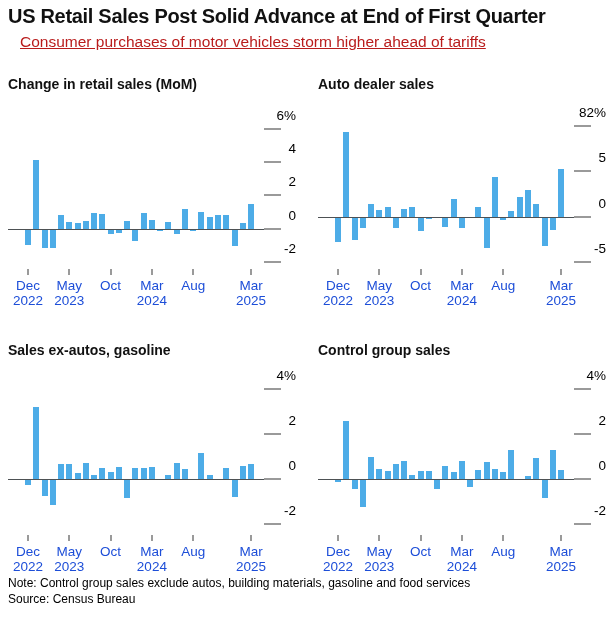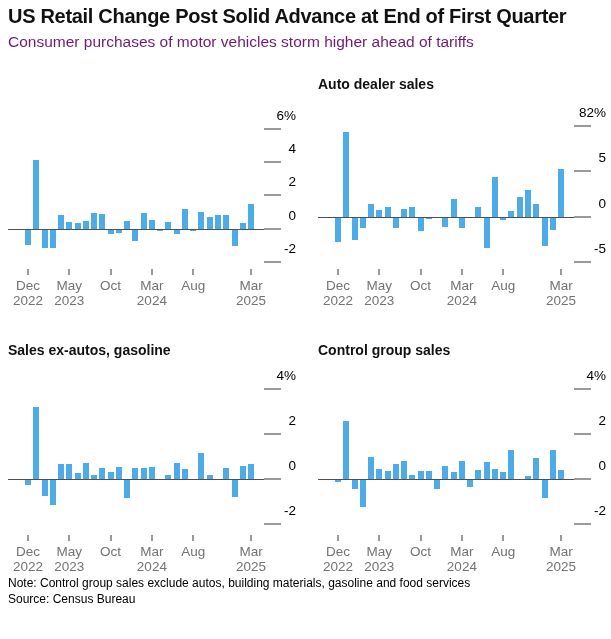--- a/index.html
+++ b/index.html
@@ -5,41 +5,42 @@
   html,body{margin:0;padding:0;}
   body{
     width:611px;height:639px;position:relative;background:#ffffff;
     font-family:"Liberation Sans", sans-serif;color:#000;overflow:hidden;
   }
   .main-title{
     position:absolute;left:8px;top:5px;font-size:20px;font-weight:bold;
     letter-spacing:-0.3px;color:#111;white-space:nowrap;
   }
   .sub-title{
-    position:absolute;left:8px;top:33px;font-size:15.5px;color:#701a75;white-space:nowrap;
+    position:absolute;left:20px;top:33px;font-size:15.5px;color:#b91c1c;white-space:nowrap;text-decoration:underline;
   }
   .panel{position:absolute;width:300px;height:250px;}
   .panel-title{font-size:14px;font-weight:bold;color:#111;white-space:nowrap;}
   .plot{position:absolute;left:0;top:36px;width:248px;height:155px;}
   .zero-line{position:absolute;left:0;width:260px;height:1.4px;background:#4d5154;}
   .bar{position:absolute;width:6px;}
   .y-dash{position:absolute;left:256px;width:17px;height:2px;background:#9a9a9a;}
   .y-label{position:absolute;left:244px;width:44px;text-align:right;font-size:13.5px;color:#000;}
   .x-dash{position:absolute;width:2px;height:6px;background:#9a9a9a;}
-  .x-label{position:absolute;width:52px;text-align:center;font-size:13.5px;line-height:15px;color:#737373;white-space:nowrap;}
+  .x-label{position:absolute;width:52px;text-align:center;font-size:13.5px;line-height:15px;color:#1d4ed8;white-space:nowrap;}
   .xaxis{position:absolute;left:0;top:193px;width:260px;height:50px;}
   .footer-line{position:absolute;left:8px;font-size:12px;color:#000;white-space:nowrap;}
 </style>
 </head>
 <body>
 
-<div class="main-title">US Retail Change Post Solid Advance at End of First Quarter</div>
+<div class="main-title">US Retail Sales Post Solid Advance at End of First Quarter</div>
 <div class="sub-title">Consumer purchases of motor vehicles storm higher ahead of tariffs</div>
 
 <div class="panel" style="left:8px;top:76px;">
+  <div class="panel-title">Change in retail sales (MoM)</div>
   <div class="plot">
       <div class="bar" style="left: 17px; top: 117.667px; height: 15px; background: rgb(77, 172, 231);"></div>
       <div class="bar" style="left: 25.26px; top: 48.3333px; height: 68.3333px; background: rgb(77, 172, 231);"></div>
       <div class="bar" style="left: 33.52px; top: 117.667px; height: 18.3333px; background: rgb(77, 172, 231);"></div>
       <div class="bar" style="left: 41.78px; top: 117.667px; height: 18.3333px; background: rgb(77, 172, 231);"></div>
       <div class="bar" style="left: 50.04px; top: 103.333px; height: 13.3333px; background: rgb(77, 172, 231);"></div>
       <div class="bar" style="left: 58.3px; top: 110px; height: 6.66667px; background: rgb(77, 172, 231);"></div>
       <div class="bar" style="left: 66.56px; top: 110.833px; height: 5.83333px; background: rgb(77, 172, 231);"></div>
       <div class="bar" style="left: 74.82px; top: 109.167px; height: 7.5px; background: rgb(77, 172, 231);"></div>
       <div class="bar" style="left: 83.08px; top: 100.833px; height: 15.8333px; background: rgb(77, 172, 231);"></div>

